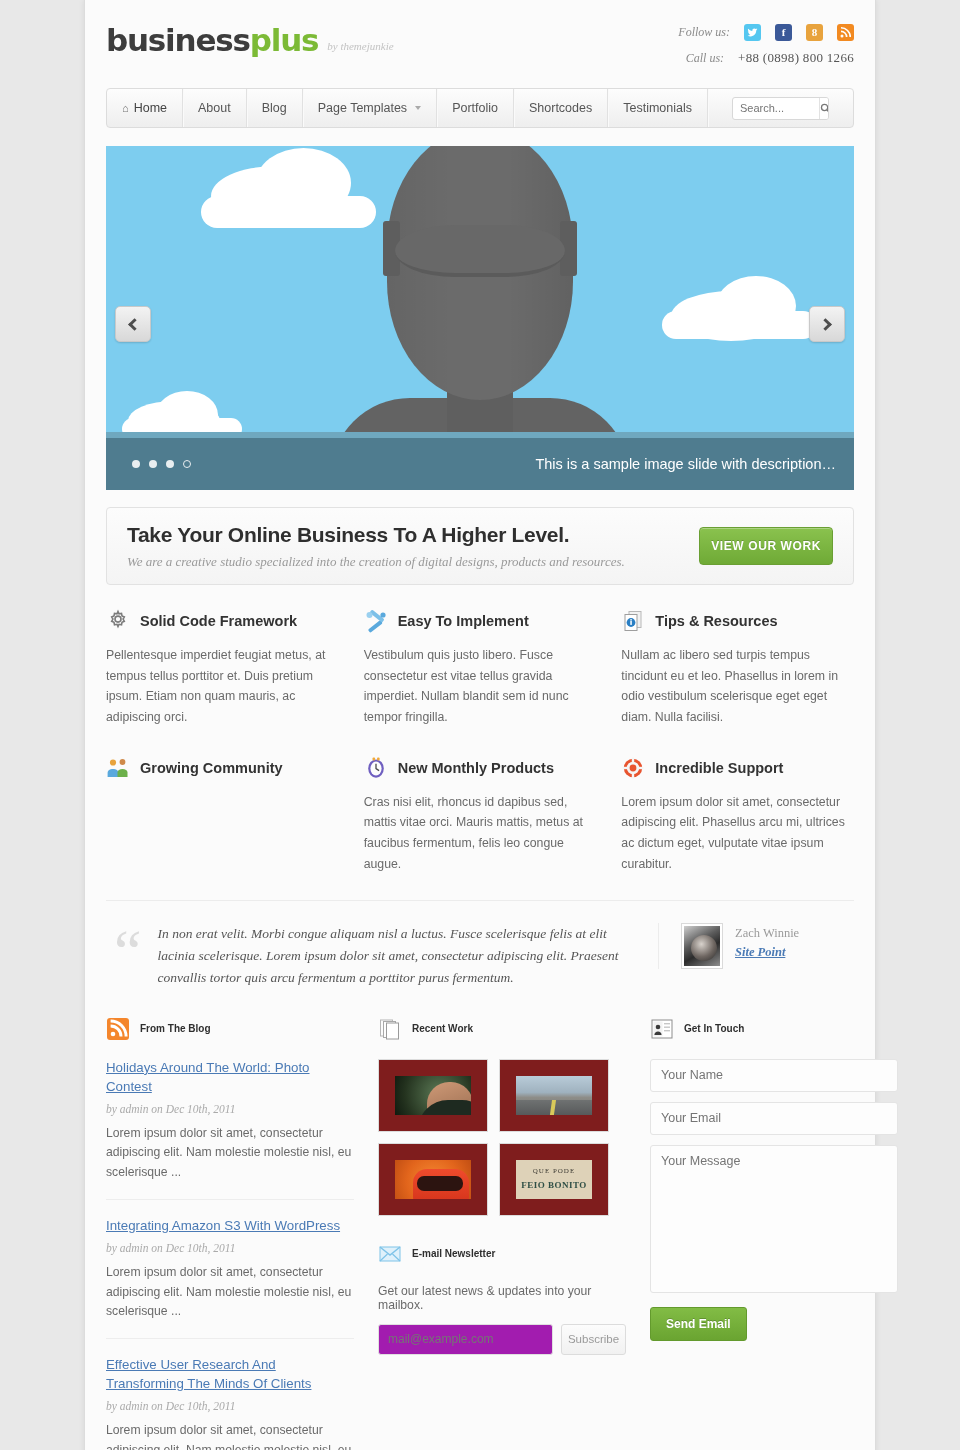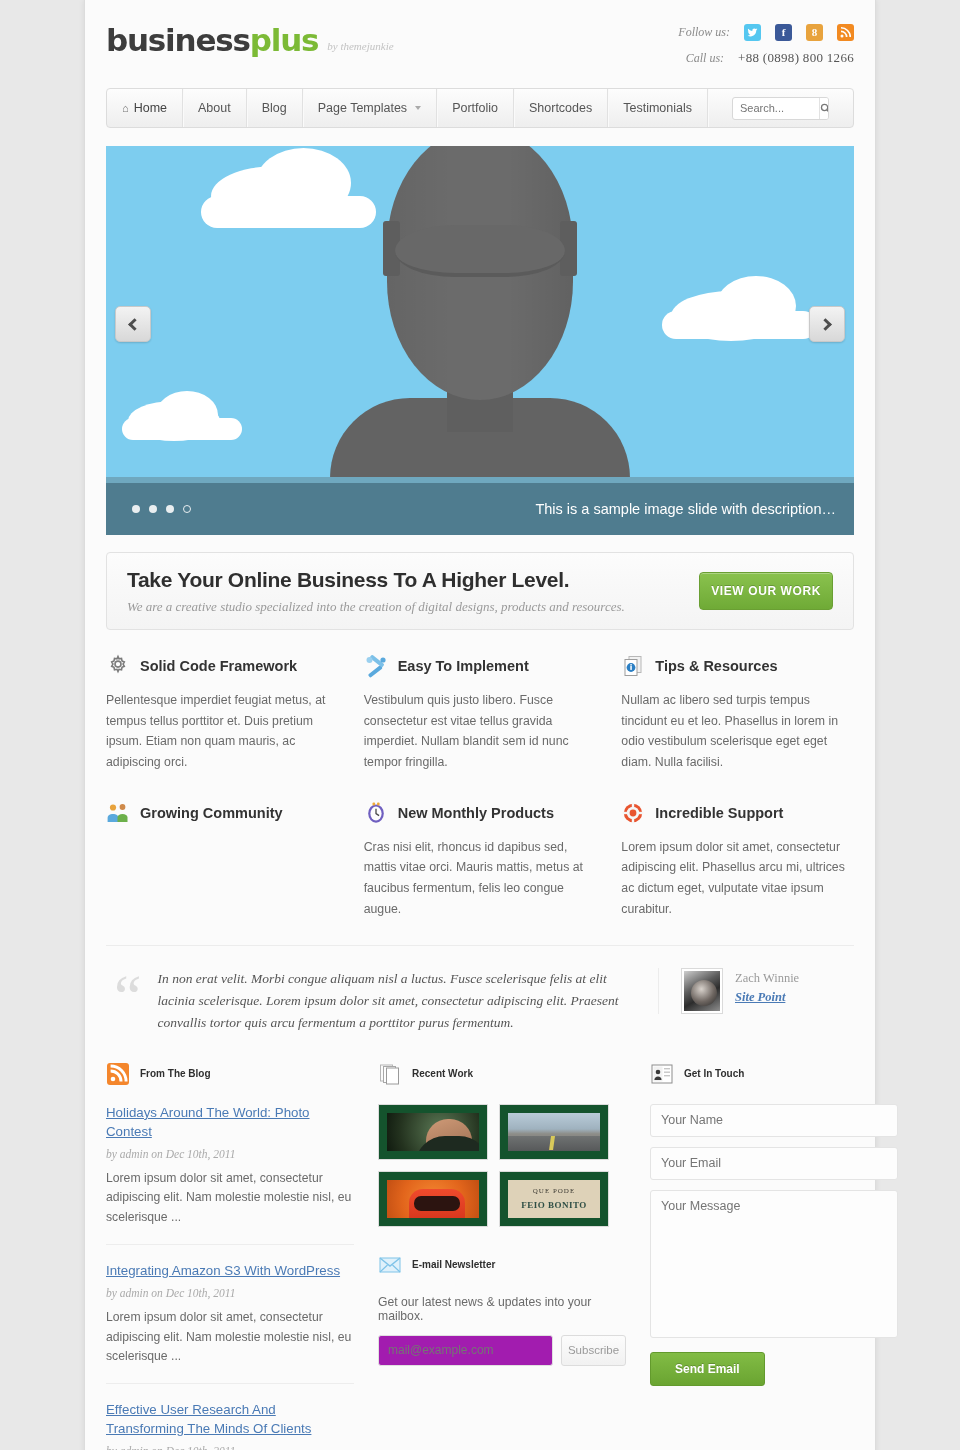--- a/index.html
+++ b/index.html
@@ -161,21 +161,21 @@
     border-left: 1px solid #e2e2e2;
     background: #fff;
     display: flex; align-items: center; justify-content: center;
     cursor: pointer;
   }
 
   
   .slider {
     position: relative;
     margin: 18px 21px 0;
-    height: 389px;
+    height: 344px;
     overflow: hidden;
     background: #3b82f6;
   }
   .sky { position: absolute; inset: 0; background: #7dcdef; }
   .cloud { position: absolute; background: #fff; border-radius: 50%; }
   .ground {
     position: absolute; left: 0; right: 0; bottom: 0;
     height: 58px; background: #6fa8bf;
   }
   .figure-neck {
@@ -395,23 +395,23 @@
     font-size: 12.2px; color: #6a6a6a;
     line-height: 1.62; margin-top: 9px;
   }
 
   .work-grid {
     display: grid;
     grid-template-columns: 110px 110px;
     gap: 11px;
   }
   .work-thumb {
-    width: 110px; height: 56px;
+    width: 110px; height: 73px;
     border: 1px solid #dcdcdc;
-    padding: 8px; background: #14532d;
+    padding: 16px; background: #7f1d1d;
     cursor: pointer;
   }
   .work-inner { width: 100%; height: 100%; position: relative; overflow: hidden; }
   .w1 { background: radial-gradient(circle at 58% 45%, #5c7a56 0%, #24331f 70%, #101a0f 100%); }
   .w1::before {
     content:""; position:absolute; left:42%; top:16%;
     width:46px; height:52px; border-radius:22px 22px 18px 18px;
     background: linear-gradient(160deg,#cf9a77,#8a5f45);
   }
   .w1::after {
@@ -480,21 +480,21 @@
     background: #fdfdfd; padding: 8px 10px;
     font-size: 12.5px; color: #b0b0b0;
     font-family: "Liberation Sans", sans-serif;
     outline: none; resize: none; display: block;
   }
   .send-btn {
     margin-top: 14px;
     background: linear-gradient(#82bc45, #6aa431);
     border: 1px solid #639a2d; border-radius: 3px;
     color: #fff; font-size: 12px; font-weight: bold;
-    padding: 9px 24px; cursor: pointer;
+    padding: 9px 15px; cursor: pointer;
     text-shadow: 0 -1px 0 rgba(0,0,0,0.2);
     font-family: "Liberation Sans", sans-serif;
   }
 </style>
 </head>
 <body>
 
 <div class="page">
 <div class="sheet">
 

